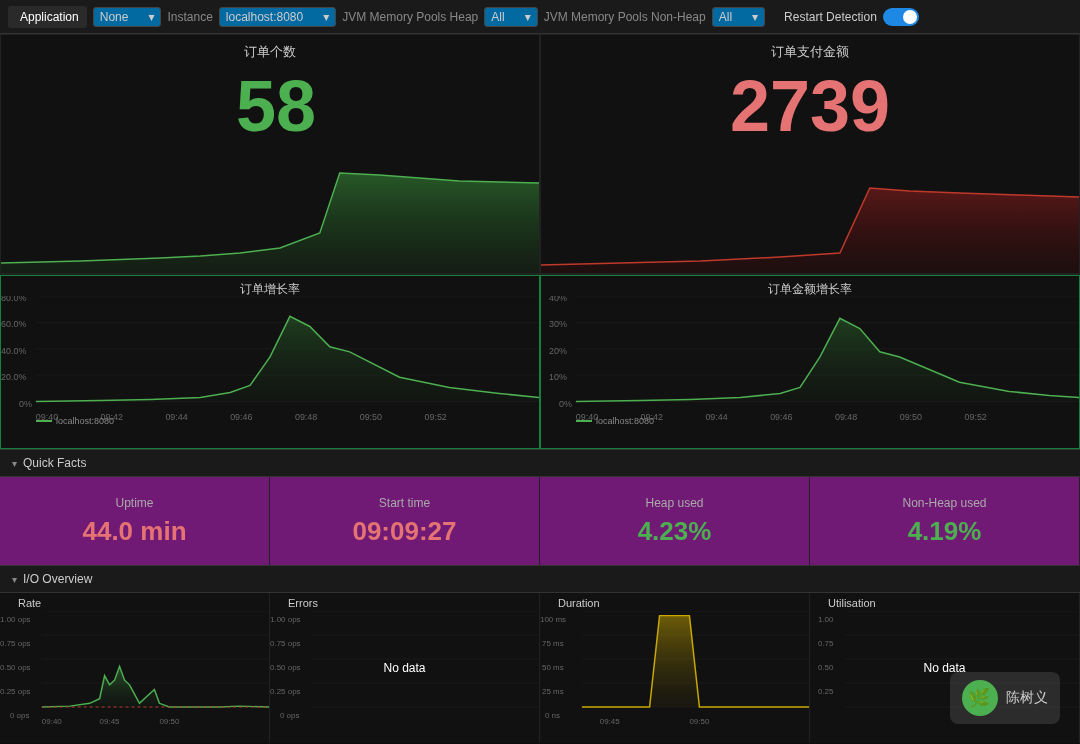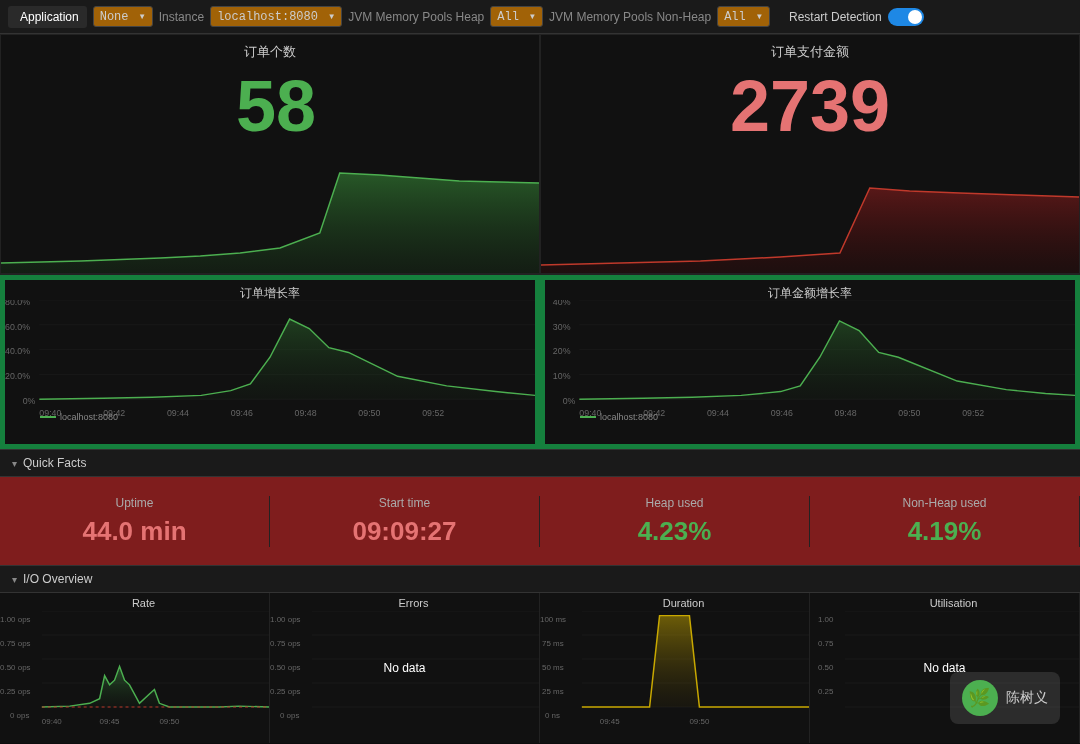--- a/index.html
+++ b/index.html
@@ -29,31 +29,30 @@
       padding: 4px 8px;
       cursor: pointer;
       border-radius: 3px;
     }
     .nav-item.active {
       background: #2a2a2a;
       color: #fff;
       padding-left: 12px;
     }
     .nav-dropdown {
-      background: #a16207;
+      background: #0369a1;
       border: 1px solid #444;
       border-radius: 3px;
       color: #ccc;
       padding: 2px 6px;
       font-size: 12px;
       display: flex;
       align-items: center;
-      gap: 10px;
+      gap: 20px;
       cursor: pointer;
-      font-family: Liberation Mono, monospace;
     }
     .nav-label {
       color: #888;
       font-size: 12px;
     }
     .toggle-btn {
       background: #1e88e5;
       border-radius: 10px;
       width: 36px;
       height: 18px;
@@ -132,21 +131,21 @@
 
     
     .growth-row {
       display: flex;
       height: 175px;
       border-top: 1px solid #222;
     }
     .growth-card {
       flex: 1;
       background: #111;
-      border: 5px solid #15803d;
+      border: 1px solid #15803d;
       position: relative;
       overflow: hidden;
     }
     .growth-title {
       text-align: center;
       color: #ccc;
       font-size: 12px;
       padding: 5px 0 2px 0;
     }
     .chart-container {
@@ -185,22 +184,21 @@
       gap: 6px;
       cursor: pointer;
     }
     .section-header .chevron {
       font-size: 10px;
       color: #888;
     }
     .quick-facts-row {
       display: flex;
       height: 88px;
-      background: #7f1d1d;
-      align-items: center;
+      background: #701a75;
     }
     .fact-card {
       flex: 1;
       border-right: 1px solid #222;
       display: flex;
       flex-direction: column;
       align-items: center;
       justify-content: center;
       gap: 6px;
     }
@@ -221,21 +219,21 @@
       height: 150px;
       background: #111;
     }
     .io-card {
       flex: 1;
       border-right: 1px solid #222;
       position: relative;
       overflow: hidden;
     }
     .io-title {
-      text-align: center;
+      text-align: left;
       color: #ccc;
       font-size: 11px;
       padding: 4px 0 2px 18px;
     }
     .no-data {
       position: absolute;
       top: 50%;
       left: 50%;
       transform: translate(-50%, -50%);
       color: #ffffff;

